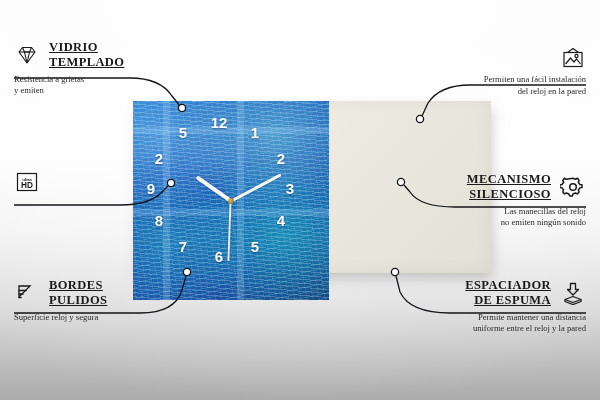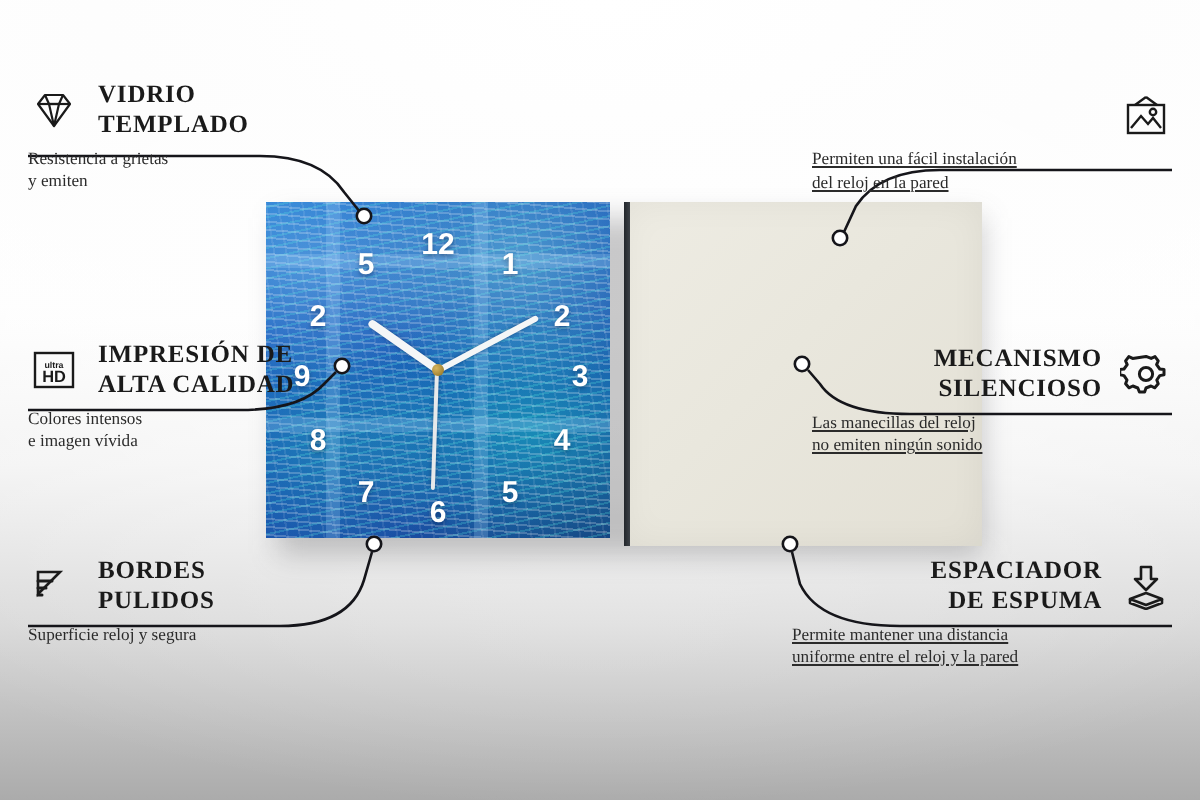--- a/index.html
+++ b/index.html
@@ -80,26 +80,27 @@
     background:repeating-linear-gradient(90deg,#55555c 0 2px,transparent 2px 4px);
   }
   
   .foam{
     position:absolute;left:84px;top:148px;width:14px;height:14px;
     background:linear-gradient(150deg,#f79a1a,#ec8a0c);
     box-shadow:2px 2px 3px rgba(0,0,0,0.18);
   }
   
   .clock{
-    position:absolute;left:0;top:0;width:172px;height:168px;
+    position:absolute;left:0;top:0;width:172px;height:199px;
     overflow:hidden;
     background:
       radial-gradient(90% 70% at 72% 18%, rgba(120,205,225,0.55) 0%, rgba(120,205,225,0) 55%),
       radial-gradient(70% 60% at 18% 72%, rgba(36,170,190,0.45) 0%, rgba(36,170,190,0) 58%),
       linear-gradient(150deg,#2a7fd4 0%,#1f63c0 25%,#1a57b4 50%,#1b4fa6 75%,#15407f 100%);
+    padding-left: 24px;
   }
   .wave{position:absolute;inset:-25%;opacity:0.72;}
   .wave.w1{
     background:repeating-linear-gradient(12deg,rgba(255,255,255,0.30) 0 1px,rgba(255,255,255,0) 1px 4px);
     transform:rotate(-7deg);
   }
   .wave.w2{
     background:repeating-linear-gradient(-18deg,rgba(90,235,225,0.38) 0 1px,rgba(90,235,225,0) 1px 5px);
     transform:rotate(6deg) translateY(14px);
     opacity:0.6;
@@ -140,28 +141,29 @@
 
   
   .callout{position:absolute;}
   .co-head{display:flex;align-items:center;gap:9px;}
   .co-head.right{justify-content:flex-end;}
   .co-title{
     font-family:"Liberation Serif",serif;
     font-weight:700;font-size:12.5px;line-height:1.18;
     letter-spacing:0.4px;color:#1a1a1a;text-transform:uppercase;
     white-space:pre-line;
+    text-decoration:underline;
   }
   .co-title.r{text-align:right;}
   .co-desc{
     font-family:"Liberation Serif",serif;
     font-size:8.6px;line-height:1.35;color:#2b2b2b;margin-top:4px;
     white-space:pre-line;
   }
-  .co-desc.r{text-decoration:underline;}
+  .co-desc.r{text-align:right;}
   .ico{width:26px;height:24px;flex:0 0 auto;display:block;}
 
   
   .leaders{position:absolute;inset:0;pointer-events:none;}
 </style>
 </head>
 <body>
 
 <div class="stage">
 
@@ -259,25 +261,21 @@
 y emiten</div>
   </div>
 
   <div class="callout" style="left:14px;top:170px;width:180px">
     <div class="co-head">
       <svg class="ico" viewBox="0 0 26 24">
         <rect x="3.5" y="3.5" width="19" height="17" fill="none" stroke="#1a1a1a" stroke-width="1.2"></rect>
         <text x="13" y="11" font-family="Liberation Sans, sans-serif" font-size="4.4" font-weight="700" text-anchor="middle" fill="#1a1a1a">ultra</text>
         <text x="13" y="18.2" font-family="Liberation Sans, sans-serif" font-size="8.2" font-weight="700" text-anchor="middle" fill="#1a1a1a">HD</text>
       </svg>
-      <div class="co-title">IMPRESIÓN DE
-ALTA CALIDAD</div>
-    </div>
-    <div class="co-desc">Colores intensos
-e imagen vívida</div>
+    </div>
   </div>
 
   <div class="callout" style="left:14px;top:278px;width:180px">
     <div class="co-head">
       <svg class="ico" viewBox="0 0 26 24">
         <g stroke="#1a1a1a" stroke-width="1.5" stroke-linecap="round">
           <path d="M5 5 L16 5 L5 16 Z" fill="none" stroke-width="1.3"></path>
           <path d="M5 9.5 L12 9.5"></path>
           <path d="M5 13 L9 13"></path>
           <path d="M5 16.5 L7 16.5"></path>

